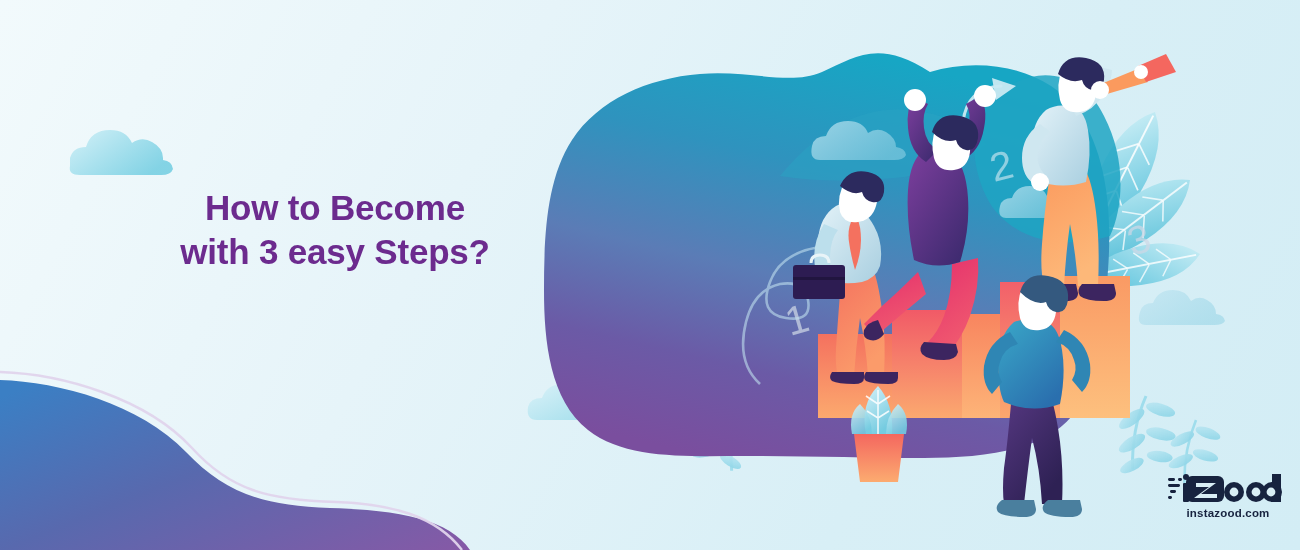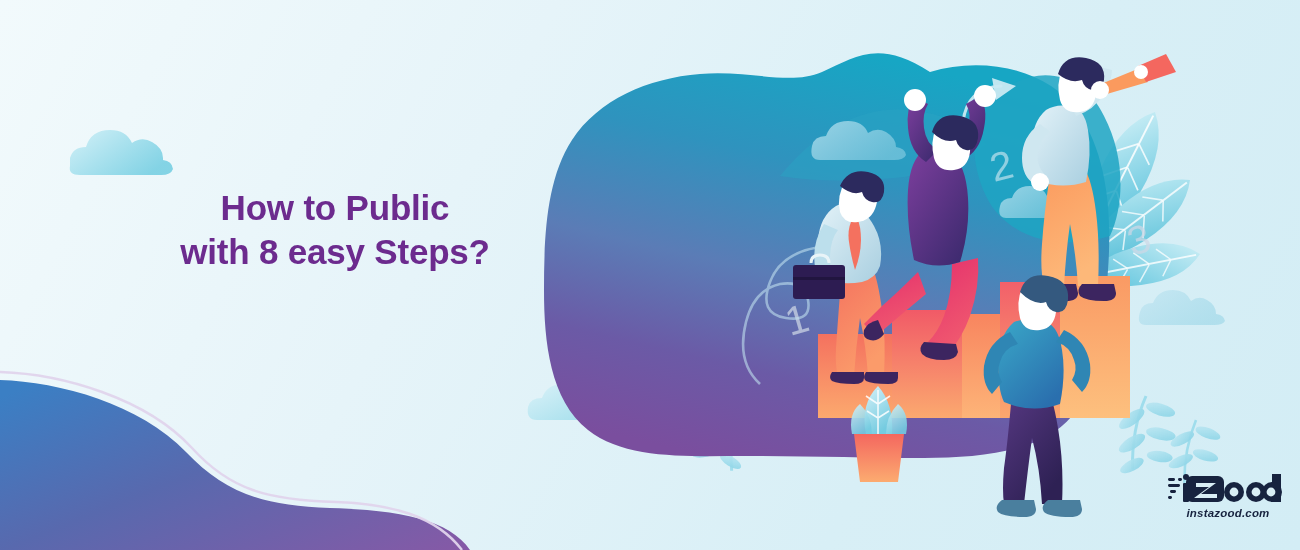--- a/index.html
+++ b/index.html
@@ -38,21 +38,20 @@
   }
   .headline .l1 { display: block; }
   .headline .l2 { display: block; }
   .headline .l3 { display: block; }
   .logo-block {
     position: absolute;
     left: 1168px;
     top: 470px;
     width: 120px;
     text-align: center;
-    font-style: italic;
   }
   .logo-mark { display:block; }
   .logo-url {
     display: block;
     margin-top: 1px;
     font-family: "Liberation Sans", sans-serif;
     font-weight: bold;
     font-size: 11.5px;
     letter-spacing: 0.2px;
     color: #17233f;
@@ -402,22 +401,22 @@
              C 224 492, 262 506, 330 508
              C 400 510, 450 520, 470 550
              L 0 550 Z" fill="url(#waveGrad)"></path>
     <path d="M0 372
              C 62 374, 146 398, 192 448
              C 230 490, 268 500, 336 502
              C 392 504, 436 516, 462 550" stroke="#e0d4ec" stroke-width="2.4" fill="none" opacity="0.95"></path>
   </svg>
 
   <div class="headline">
-    <span class="l1">How to Public</span>
-    <span class="l3">with 8 easy Steps?</span>
+    <span class="l1">How to Become</span>
+    <span class="l3">with 3 easy Steps?</span>
   </div>
 
   <div class="logo-block">
     <svg class="logo-mark" width="118" height="36" viewBox="0 0 118 36">
       <g fill="#17233f">
 
         <rect x="0" y="8" width="7" height="3" rx="1.4"></rect>
         <rect x="10" y="8" width="4" height="3" rx="1.4"></rect>
         <rect x="0" y="14" width="12" height="3" rx="1.4"></rect>
         <rect x="2" y="20" width="6" height="3" rx="1.4"></rect>

